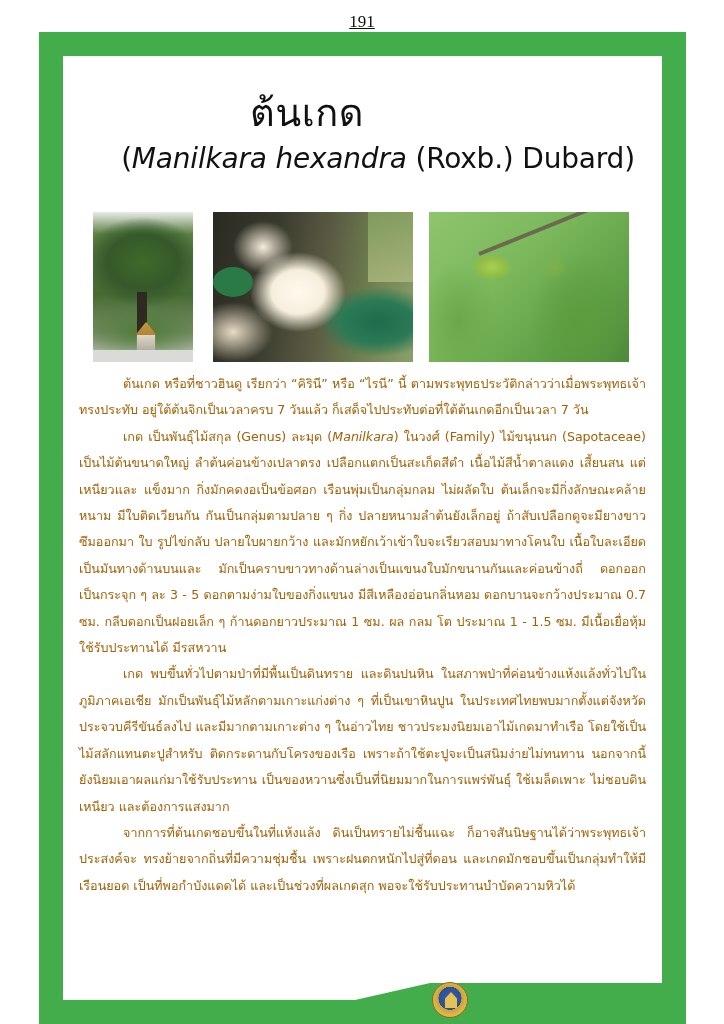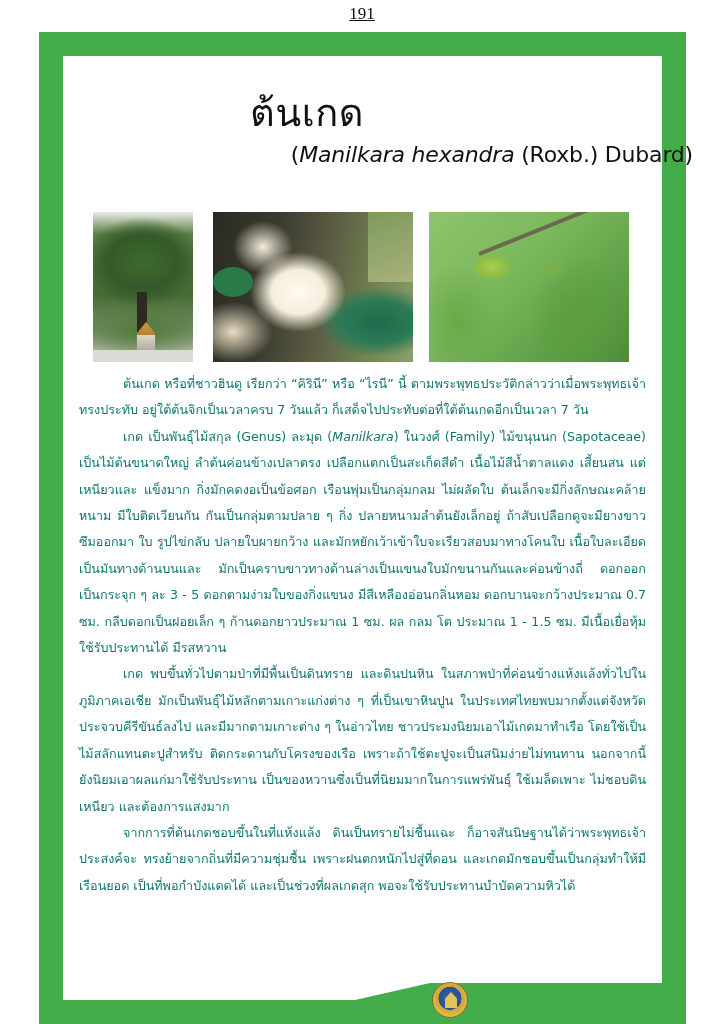--- a/index.html
+++ b/index.html
@@ -1,20 +1,20 @@
 <!DOCTYPE html>
 <html><head>
   <meta charset="utf-8">
   <style>
     * { box-sizing: border-box; margin: 0; padding: 0; }
     html, body { width: 724px; height: 1024px; background: #ffffff; overflow: hidden; }
     body { position: relative; font-family: "DejaVu Sans", sans-serif; color: #1a1a1a; }
 
     .page-number {
-      position: absolute; top: 4px; left: 0; width: 724px; text-align: center;
+      position: absolute; top: 12px; left: 0; width: 724px; text-align: center;
       font-family: "Liberation Serif", serif; font-size: 17px; color: #111; text-decoration: underline;
     }
     .frame {
       position: absolute; left: 39px; top: 32px; width: 647px; height: 992px;
       background: #43ad4b;
     }
     .panel {
       position: absolute; left: 63px; top: 56px; width: 599px; height: 944px;
       background: #ffffff;
     }
@@ -24,22 +24,22 @@
       background: #43ad4b;
       clip-path: polygon(0 100%, 75px 0, 100% 0, 100% 100%);
     }
 
     .title-thai {
       position: absolute; left: 63px; top: 82px; width: 488px; text-align: center;
       font-family: "DejaVu Sans", sans-serif; font-size: 38px; color: #111; font-weight: normal;
       letter-spacing: 0.5px;
     }
     .title-sci {
-      position: absolute; left: 63px; top: 142px; width: 630px; text-align: right;
-      font-family: "DejaVu Sans", sans-serif; font-size: 22px; color: #111; font-weight: normal;
+      position: absolute; left: 63px; top: 142px; width: 630px; text-align: center;
+      font-family: "DejaVu Sans", sans-serif; font-size: 28px; color: #111; font-weight: normal;
       letter-spacing: -0.2px;
     }
     .title-sci .it { font-style: italic; }
 
     .photo { position: absolute; overflow: hidden; }
     .photo-tree {
       left: 93px; top: 212px; width: 100px; height: 150px;
       background:
         radial-gradient(ellipse 60px 45px at 50px 50px, #3e6a2a 0%, #35592a 60%, transparent 100%),
         radial-gradient(ellipse 70px 30px at 50px 120px, #4f7a38 0%, transparent 100%),
@@ -85,21 +85,21 @@
         linear-gradient(135deg, #8ec46d 0%, #7bb85c 40%, #5f9f45 75%, #4e8a3a 100%);
     }
     .photo-fruit .branch {
       position: absolute; left: 50px; top: 40px; width: 140px; height: 4px; background: #6b6a4e;
       transform: rotate(-22deg); transform-origin: left center;
     }
 
     .body-text {
       position: absolute; left: 79px; top: 371px; width: 567px;
       font-family: "DejaVu Sans", sans-serif; font-size: 12.6px; line-height: 26.4px;
-      color: #0f766e; text-align: justify;
+      color: #a16207; text-align: justify;
     }
     .body-text p { text-indent: 44px; }
     .body-text .it { font-style: italic; }
 
     .footer {
       position: absolute; left: 432px; top: 982px; height: 36px; display: flex; align-items: center;
     }
     .footer .logo {
       width: 36px; height: 36px; border-radius: 50%;
       background: radial-gradient(circle at 50% 45%, #3a5ea8 0%, #2d4f94 45%, #c8a23c 46%, #e0bb4a 70%, #b58d2a 100%);

